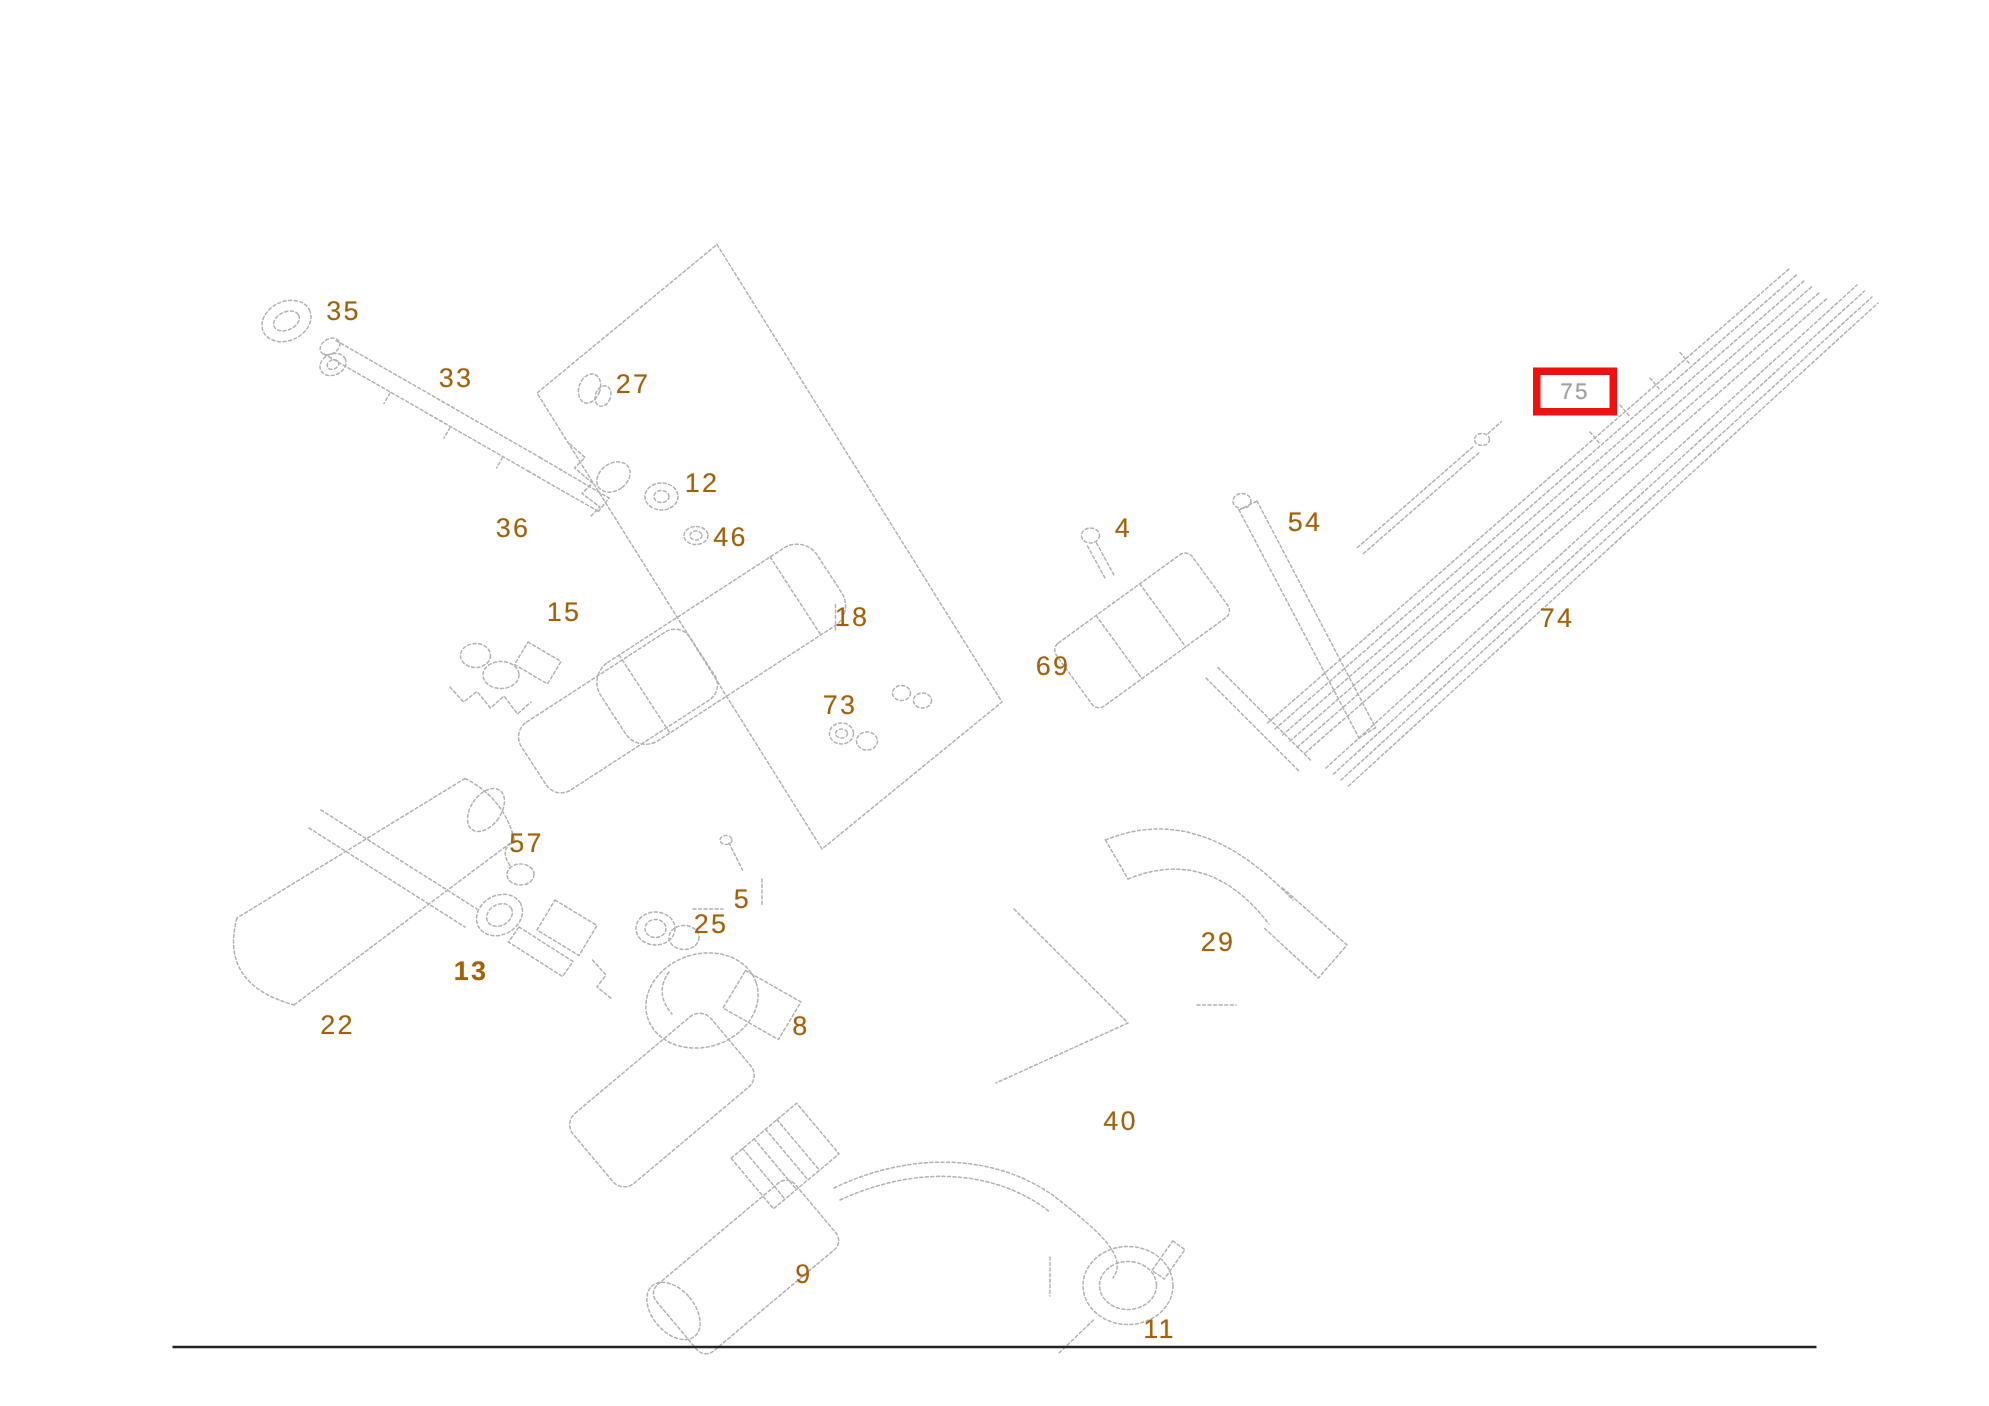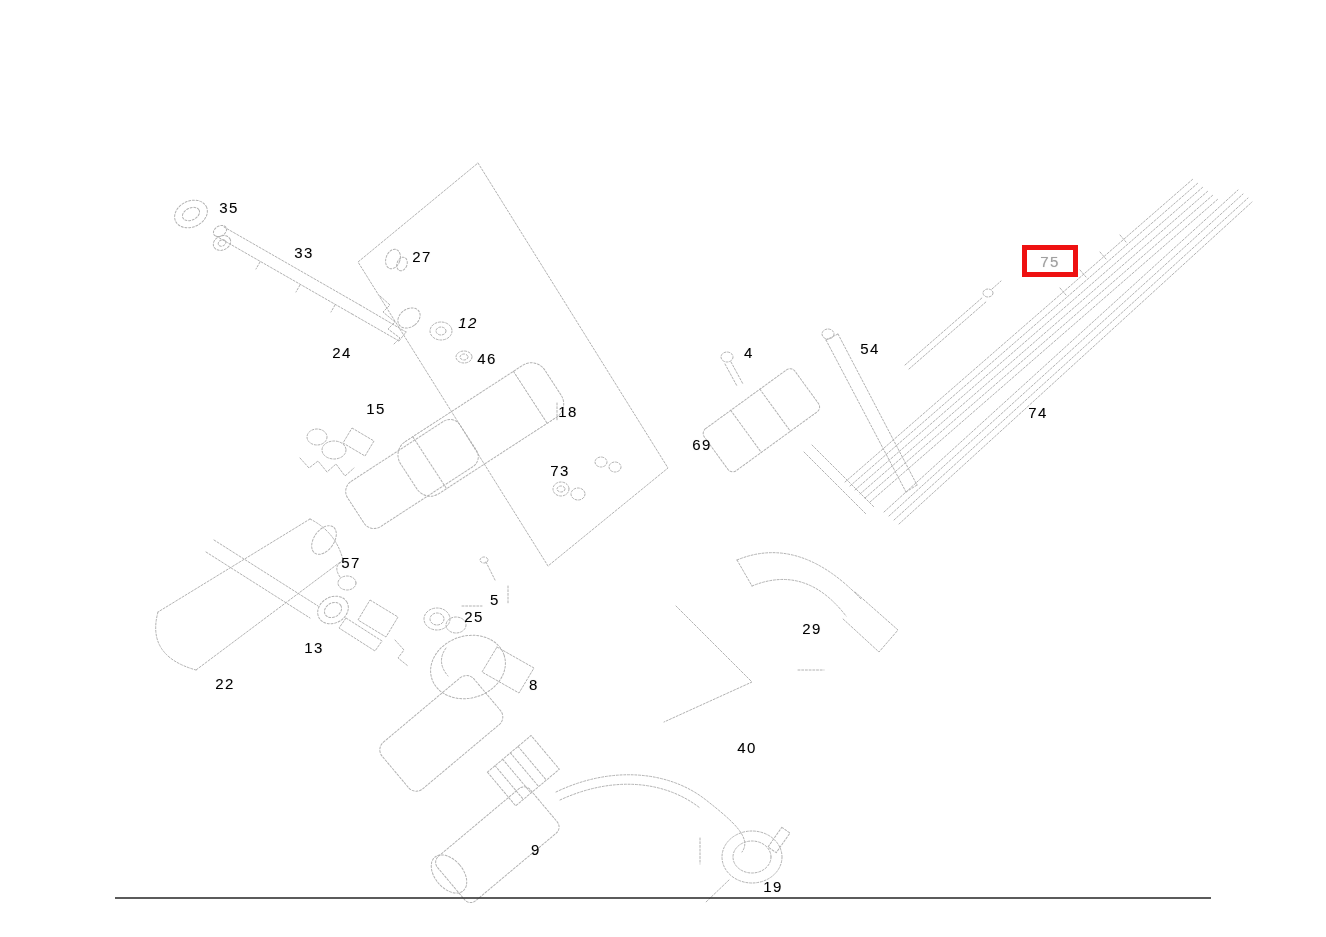--- a/index.html
+++ b/index.html
@@ -4,21 +4,21 @@
 <style>
   html,body{margin:0;padding:0;background:#ffffff;}
   body{width:1326px;height:937px;overflow:hidden;}
   .stage{position:relative;width:1326px;height:937px;font-family:"Liberation Sans",sans-serif;background:#ffffff;}
   .stage svg{position:absolute;left:0;top:0;}
   .ln{stroke:#b2b2b2;fill:none;stroke-width:1;stroke-dasharray:2 1.7;stroke-linecap:round;stroke-linejoin:round;}
   .rule{stroke:#242424;stroke-width:1.6;}
   .labels-layer{position:absolute;left:0;top:0;width:100%;height:100%;}
   .part-label{
     position:absolute;transform:translate(-50%,-50%);
-    font-size:15px;line-height:1;color:#000000;letter-spacing:1.5px;
+    font-size:18px;line-height:1;color:#a16207;letter-spacing:1.5px;
     white-space:nowrap;text-shadow:0 0 1px rgba(170,170,170,.6);
     cursor:default;
   }
   .highlight-box{
     position:absolute;box-sizing:border-box;border:5px solid #7f1d1d;
     display:flex;align-items:center;justify-content:center;
   }
   .highlight-box span{font-size:15px;line-height:1;color:#a0a0a0;letter-spacing:1.5px;
     text-shadow:0 0 1px rgba(170,170,170,.6);}
 </style>
@@ -216,39 +216,39 @@
       <line x1="909" y1="369" x2="987" y2="301"></line>
     </g>
 
     <line class="rule" x1="115" y1="898" x2="1211" y2="898" style="stroke: rgb(36, 36, 36);"></line>
   </svg>
 
   <div class="labels-layer">
       <span class="part-label" style="left: 229px; top: 207px;">35</span>
       <span class="part-label" style="left: 304px; top: 252px; text-align: right;">33</span>
       <span class="part-label" style="left: 422px; top: 256px; text-align: center;">27</span>
-      <span class="part-label" style="left: 468px; top: 322px; font-style: italic;">12</span>
+      <span class="part-label" style="left: 468px; top: 322px;">12</span>
       <span class="part-label" style="left: 487px; top: 358px;">46</span>
-      <span class="part-label" style="left: 342px; top: 352px;">24</span>
+      <span class="part-label" style="left: 342px; top: 352px;">36</span>
       <span class="part-label" style="left: 376px; top: 408px;">15</span>
       <span class="part-label" style="left: 568px; top: 411px;">18</span>
       <span class="part-label" style="left: 560px; top: 470px;">73</span>
       <span class="part-label" style="left: 749px; top: 352px;">4</span>
       <span class="part-label" style="left: 870px; top: 348px;">54</span>
       <span class="part-label" style="left: 702px; top: 424px; margin-top: 20px;">69</span>
       <span class="part-label" style="left: 495px; top: 599px;">5</span>
       <span class="part-label" style="left: 351px; top: 562px;">57</span>
       <span class="part-label" style="left: 474px; top: 616px;">25</span>
-      <span class="part-label" style="left: 314px; top: 647px;">13</span>
+      <span class="part-label" style="left: 314px; top: 647px; font-weight: bold;">13</span>
       <span class="part-label" style="left: 225px; top: 683px;">22</span>
       <span class="part-label" style="left: 534px; top: 684px;">8</span>
       <span class="part-label" style="left: 812px; top: 628px;">29</span>
       <span class="part-label" style="left: 747px; top: 702px; margin-top: 45px;">40</span>
       <span class="part-label" style="left: 536px; top: 849px;">9</span>
-      <span class="part-label" style="left: 773px; top: 886px;">19</span>
+      <span class="part-label" style="left: 773px; top: 886px;">11</span>
       <span class="part-label" style="left: 1038px; top: 412px;">74</span>
     </div>
 
   <div class="highlight-box" style="left: 1022px; top: 245px; width: 56px; height: 32px; border-color: rgb(238, 17, 17);">
     <span>75</span>
   </div>
 
 </div>
 
 </body></html>

